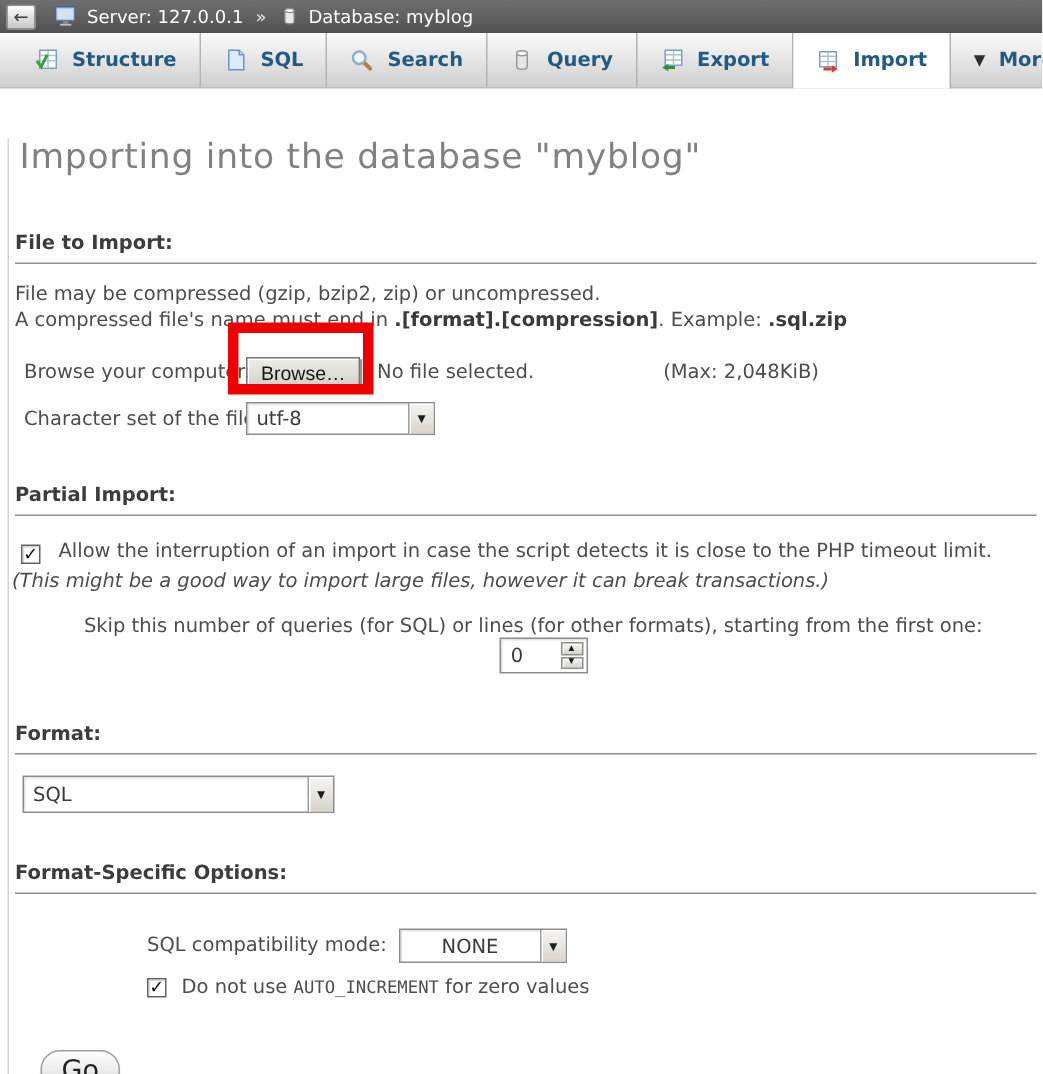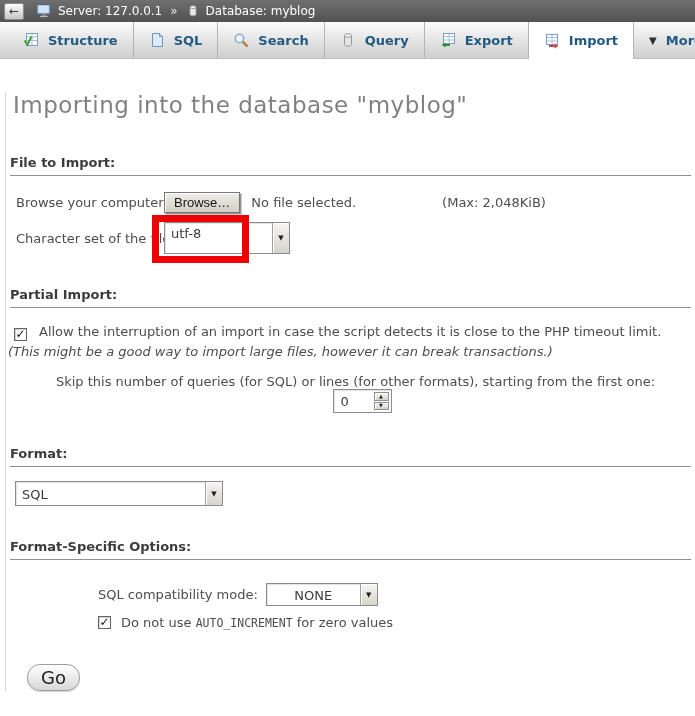--- a/index.html
+++ b/index.html
@@ -34,21 +34,21 @@
   .sect.first { margin-top:37px; }
   p.help { margin:12px 6px 0 10px; line-height:17px; color:#4d4d4d; }
   .row { display:flex; align-items:center; margin-left:16px; white-space:nowrap; }
   .lbl148 { width:148px; flex:0 0 148px; }
   b.dark { color:#3a3a3a; }
 
   
   .winbtn { height:21px; padding:0 9px; font-family:Liberation Sans, sans-serif; font-size:13px; color:#141414;
     background:linear-gradient(#efeeea,#d3cfc6); border:1px solid #767676;
     box-shadow:inset 1px 1px 0 #ffffff, 1.5px 1.5px 0 rgba(60,60,60,.55); cursor:pointer; }
-  .xsel { display:inline-flex; align-items:stretch; height:32px; background:#fff;
+  .xsel { display:inline-flex; align-items:stretch; height:22px; background:#fff;
     border:1px solid #8c8c8c; box-shadow:inset 1px 1px 1px rgba(0,0,0,.12); cursor:pointer; }
   .xsel .val { flex:1; padding:3px 6px 0 6px; font-size:13px; color:#3a3a3a; overflow:hidden; }
   .xsel .btn { width:17px; background:linear-gradient(#f6f5f3,#d8d4cb); border-left:1px solid #9f9f9f;
     box-shadow:inset 1px 1px 0 #fff; display:flex; align-items:center; justify-content:center;
     font-size:7px; color:#1d1d1d; }
   .spin { display:inline-flex; width:59px; height:24px; border:1px solid #8c8c8c; background:#fff;
     box-shadow:inset 1px 1px 1px rgba(0,0,0,.12); margin-left:13px; }
   .spin .v { flex:1; padding:4px 0 0 7px; font-size:13px; color:#3a3a3a; }
   .spin .btns { width:19px; display:flex; flex-direction:column; padding:2px; gap:1px; }
   .spin .sbtn { flex:1; background:linear-gradient(#f6f5f3,#d8d4cb); border:1px solid #8f8f8f;
@@ -168,20 +168,24 @@
       <span class="tlabel">More</span>
     </div>
   </div>
 
   <div class="content">
     <div class="leftline"></div>
 
     <h1 class="title">Importing into the database "myblog"</h1>
 
     <div class="sect first">File to Import:</div>
+    <p class="help">
+      <span>File may be compressed (gzip, bzip2, zip) or uncompressed.</span><br>
+      <span>A compressed file's name must end in </span><b class="dark">.[format].[compression]</b><span>. Example: </span><b class="dark">.sql.zip</b>
+    </p>
 
     <div class="row" style="margin-top:16px;">
       <span class="lbl148">Browse your computer:</span>
       <button class="winbtn">Browse…</button>
       <span style="margin-left:11px;">No file selected.</span>
       <span style="margin-left:86px;">(Max: 2,048KiB)</span>
     </div>
 
     <div class="row" style="margin-top:9px;">
       <span class="lbl148">Character set of the file:</span>

